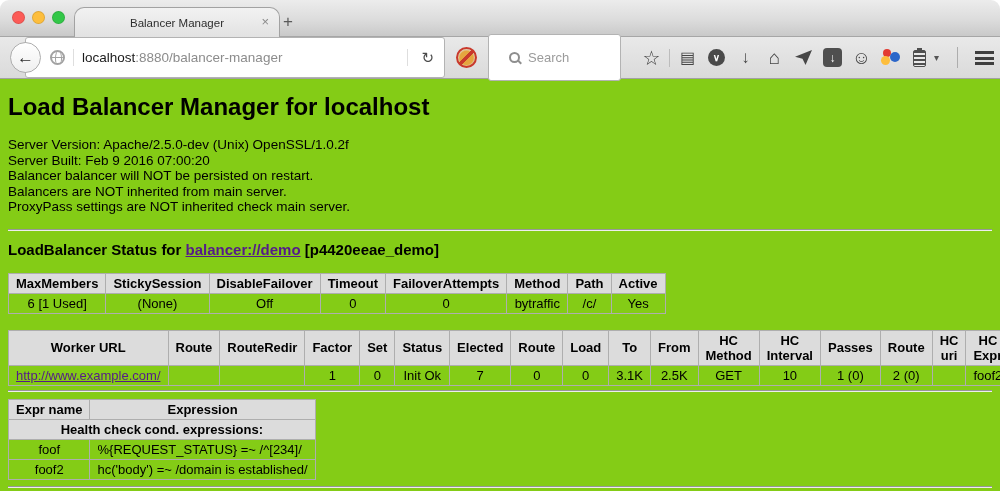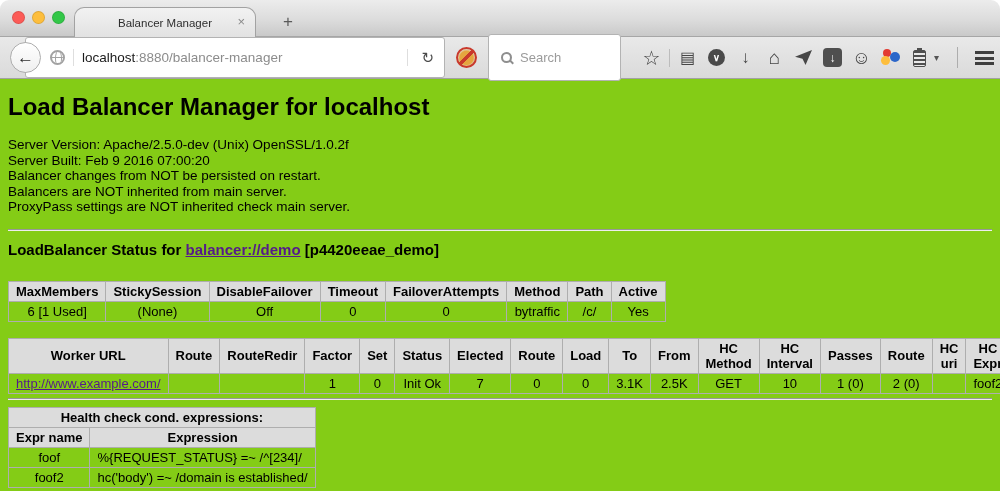--- a/index.html
+++ b/index.html
@@ -11,21 +11,21 @@
   }
   .window { width:1000px; height:491px; display:flex; flex-direction:column;
             border-radius:9px 9px 0 0; overflow:hidden; }
 
   
   .tabstrip { height:37px; flex:none; position:relative;
               background:linear-gradient(180deg,#ececec 0%,#dcdcdc 55%,#c9c9c9 100%);
               border-bottom:1px solid #a6a6a6; }
   .traffic { position:absolute; top:11px; left:12px; display:flex; gap:7px; z-index:4; }
   .light { width:13px; height:13px; border-radius:50%; border:1px solid rgba(0,0,0,0.12); }
-  .tab { position:absolute; left:74px; bottom:-1px; width:182px; height:30px;
+  .tab { position:absolute; left:74px; bottom:-1px; width:206px; height:30px;
          background:linear-gradient(#f2f2f2,#e2e2e2);
          border:1px solid #a2a2a2; border-bottom:none; border-radius:10px 10px 0 0;
          display:flex; align-items:center; justify-content:center; z-index:3; }
   .tab-title { font-size:11.5px; color:#2e2e2e; }
   .tab-close { position:absolute; right:10px; top:7px; color:#8a8a8a; font-size:13px; line-height:13px; }
   .newtab { position:absolute; left:283px; bottom:4px; font-size:17px; color:#5a5a5a; z-index:3; }
 
   
   .toolbar { height:42px; flex:none; background:linear-gradient(#e9e9e9,#dadada);
              border-bottom:1px solid #a2a2a2; display:flex; align-items:center;
@@ -50,21 +50,21 @@
   .url-spacer { flex:1; }
   .reload { font-size:15px; color:#4c4c4c; padding:0 5px; }
 
   .flashblock { width:21px; height:21px; margin:0 11px; border-radius:50%;
                 border:2px solid #c9392c; position:relative; flex:none;
                 background:radial-gradient(circle at 50% 52%, #e5a53f 0 54%, rgba(229,165,63,0.25) 70%); }
   .flashblock::after { content:""; position:absolute; inset:-1px; border-radius:50%;
                        background:linear-gradient(135deg, transparent 44%, #c9392c 44%, #c9392c 56%, transparent 56%); }
 
   .searchbar { width:133px; height:47px; background:#fff; border:1px solid #b3b3b3;
-               border-radius:3px; display:flex; align-items:center; padding:0 12px; flex:none; }
+               border-radius:3px; display:flex; align-items:center; padding:0 20px; flex:none; }
   .mag { width:11px; height:11px; border:2px solid #8e8e8e; border-radius:50%;
          position:relative; flex:none; margin-right:6px; }
   .mag::after { content:""; position:absolute; width:5px; height:2px; background:#8e8e8e;
                 transform:rotate(45deg); right:-4px; bottom:-2px; }
   .search-input { border:none; outline:none; width:100%; font-size:13px; color:#444; background:transparent; }
   .search-input::placeholder { color:#9b9b9b; }
 
   .tb-icons { display:flex; align-items:center; margin-left:16px; }
   .tbi { width:29px; height:30px; display:flex; justify-content:center; align-items:center;
          color:#464646; flex:none; }
@@ -96,21 +96,21 @@
 
   
   .content { flex:1; background:#84cc16; padding:2px 8px 0; color:#000; overflow:hidden; }
   h1.page-title { font-size:24px; margin:12px 0 16px; font-weight:bold; }
   .info p { margin:0; font-size:13.5px; line-height:15.5px; }
   hr.rule { border:0; height:2px; background:#cbcbcb; border-top:1px solid #979797;
             border-bottom:1px solid #ededed; }
   .rule-a { margin:14px 0 10px; }
   .rule-b { margin:4px 0 7px; }
   .rule-c { margin:6px 0 0; }
-  .status-line { font-weight:bold; font-size:15px; margin:0 0 23px; }
+  .status-line { font-weight:bold; font-size:15px; margin:0 0 15px; }
   a.purple-link { color:#551a8b; text-decoration:underline; }
 
   table.data { border-collapse:collapse; font-size:13px; border:1.5px solid #8a8a8a; }
   table.data th, table.data td { border:1px solid #aeaeae; padding:2px 7px; text-align:center; height:17px; }
   table.data th { background:#dcdcdc; font-weight:bold; }
   table.data td.left { text-align:left; }
   .balancer-table { margin-bottom:16px; }
   .health-table th.span-title { padding:2px 10px; }
 </style>
 </head>
@@ -180,21 +180,21 @@
 
     </div>
   </div>
 
   <div class="content">
     <h1 class="page-title">Load Balancer Manager for localhost</h1>
 
     <div class="info">
       <p>Server Version: Apache/2.5.0-dev (Unix) OpenSSL/1.0.2f</p>
       <p>Server Built: Feb 9 2016 07:00:20</p>
-      <p>Balancer changes from NOT be persisted on restart.</p>
+      <p>Balancer balancer will NOT be persisted on restart.</p>
       <p>Balancers are NOT inherited from main server.</p>
       <p>ProxyPass settings are NOT inherited check main server.</p>
     </div>
 
     <hr class="rule rule-a">
 
     <p class="status-line">
       <span>LoadBalancer Status for</span>
       <a href="#" class="purple-link">balancer://demo</a>
       <span>[p4420eeae_demo]</span>
@@ -266,25 +266,25 @@
         <td>foof2</td>
       </tr>
     </tbody>
       </table>
 
     <hr class="rule rule-b">
 
     <table class="data health-table">
       <tbody>
           <tr>
-        <th colspan="2" class="span-title">Health check cond. expressions:</th>
-      </tr>
-      <tr>
         <th>Expr name</th>
         <th>Expression</th>
+      </tr>
+      <tr>
+        <th colspan="2" class="span-title">Health check cond. expressions:</th>
       </tr>
       <tr>
         <td>foof</td>
         <td class="left">%{REQUEST_STATUS} =~ /^[234]/</td>
       </tr>
       <tr>
         <td>foof2</td>
         <td class="left">hc('body') =~ /domain is established/</td>
       </tr>
     </tbody>

